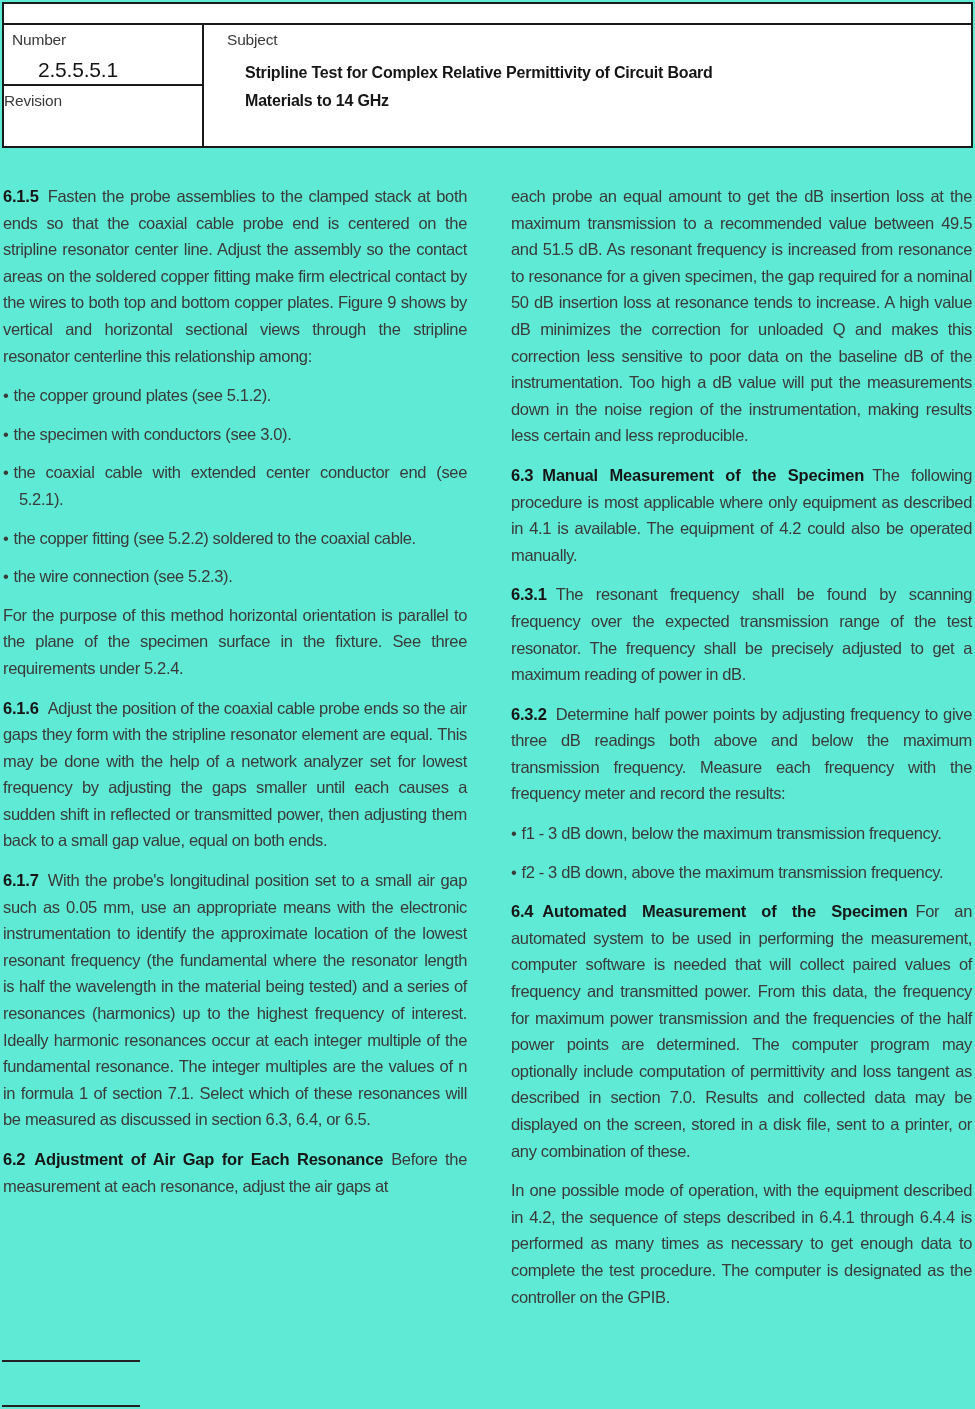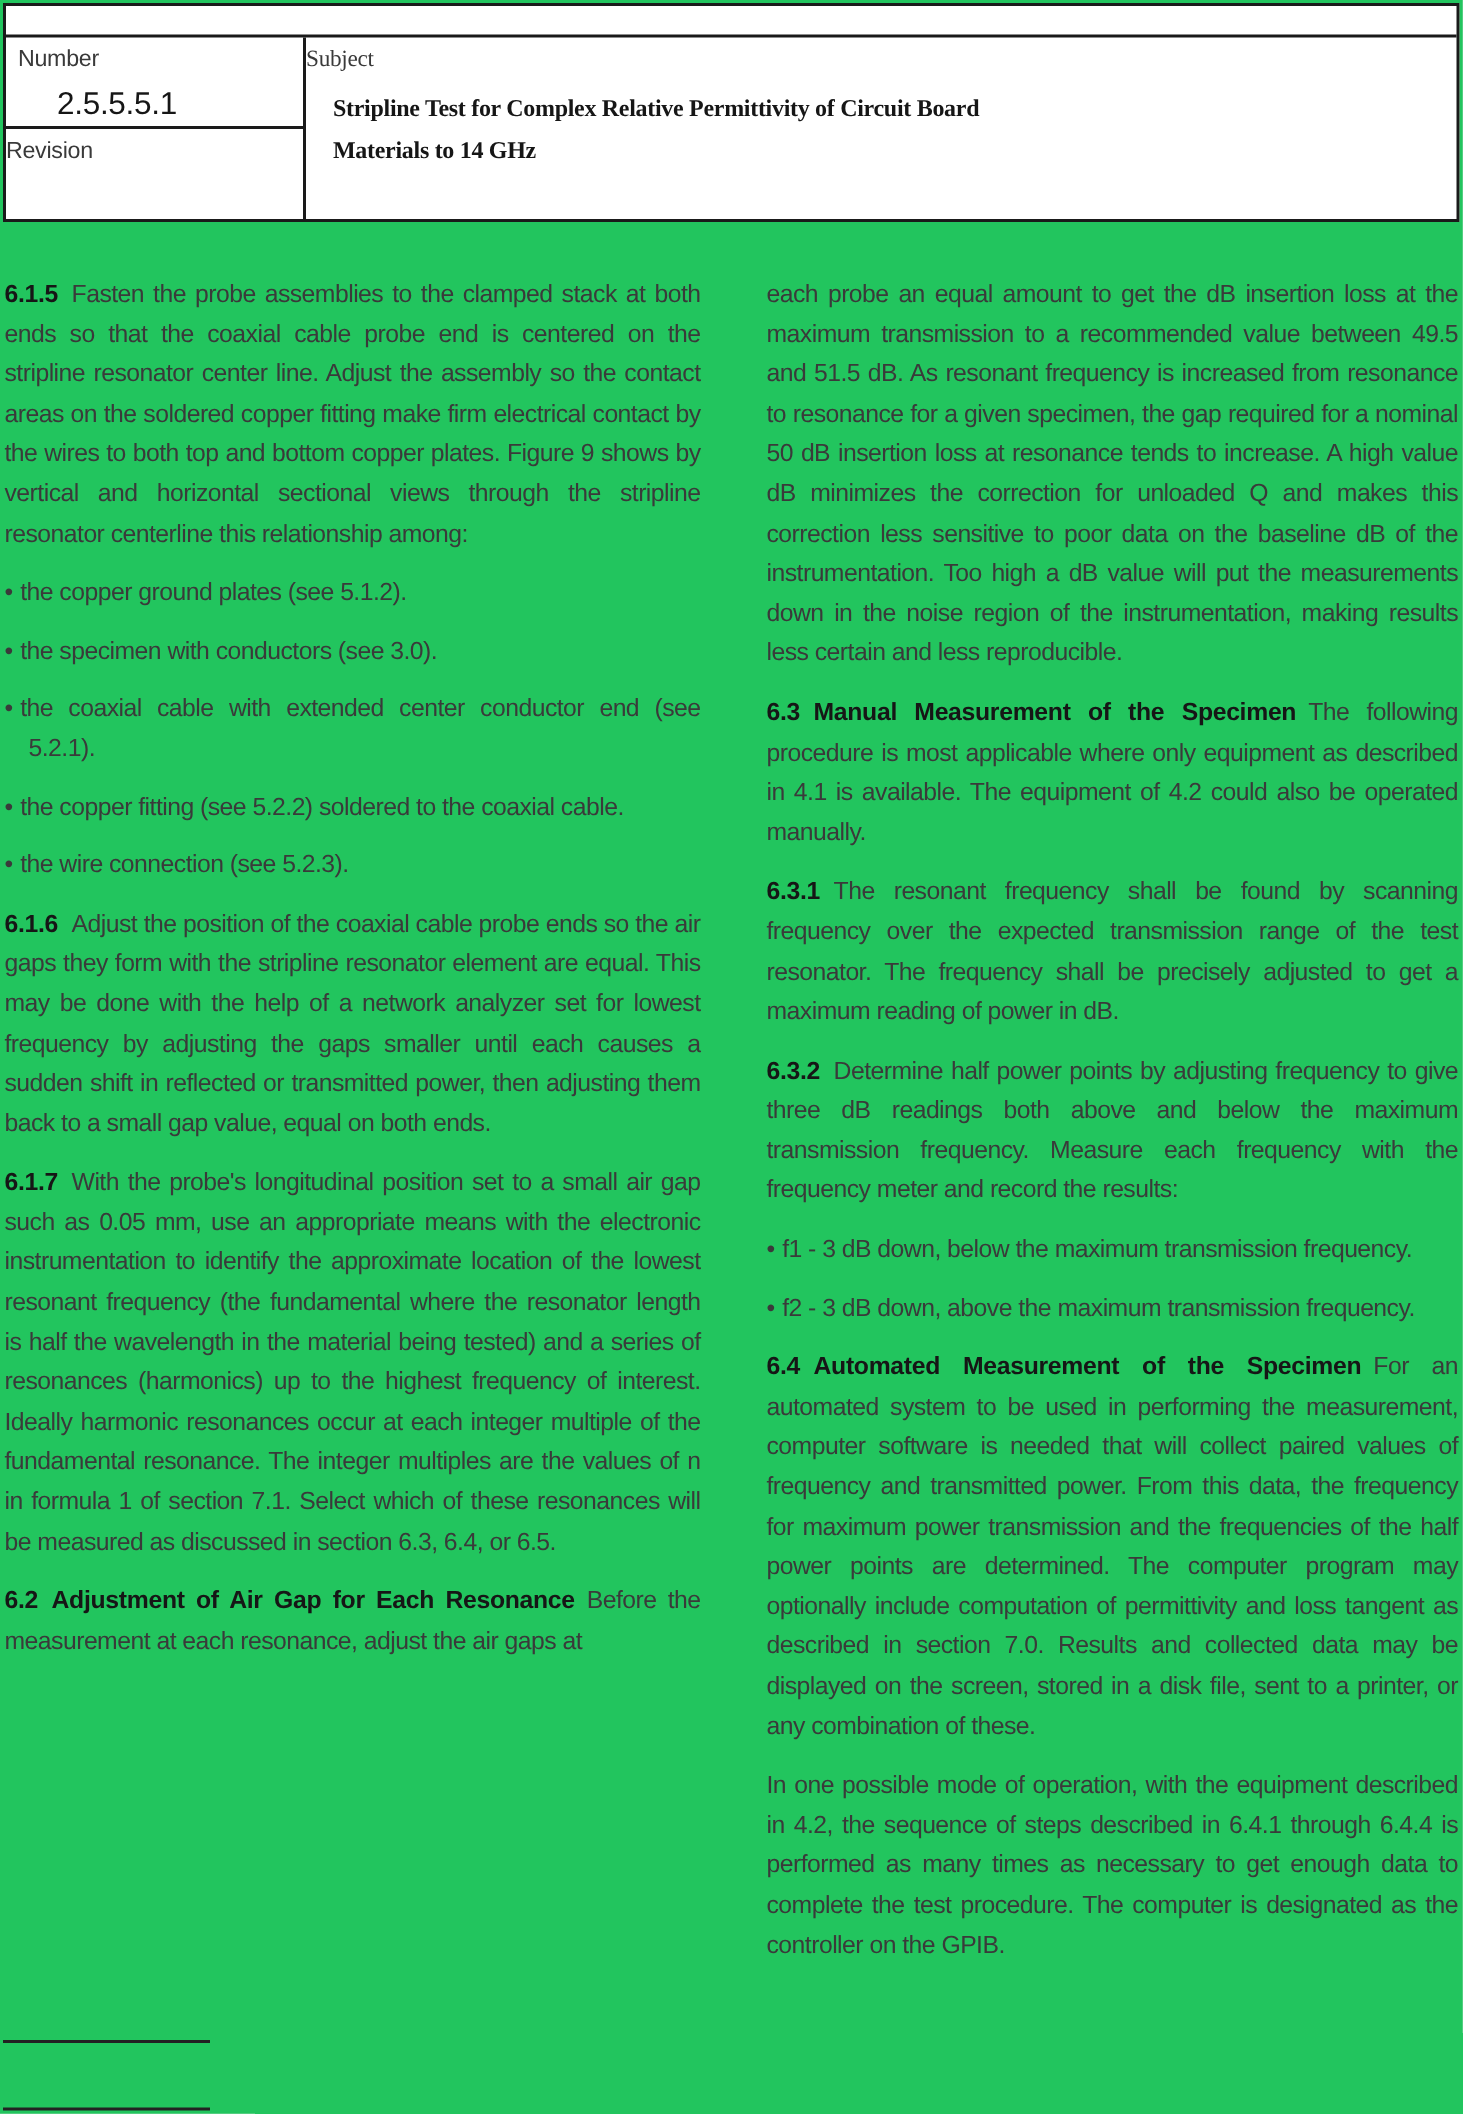--- a/index.html
+++ b/index.html
@@ -2,21 +2,21 @@
 <html><head>
 <meta charset="utf-8">
 <style>
   html, body { margin: 0; padding: 0; }
   body { background: #e8e8e8; }
   .page {
     position: relative;
     width: 975px;
     height: 1409px;
     margin: 0 auto;
-    background: #22c55e;
+    background: #5eead4;
     overflow: hidden;
     font-family: "Liberation Sans", "DejaVu Sans", sans-serif;
     color: #3a3a3a;
   }
 
   
   .hdr-table {
     position: absolute;
     left: 2px; top: 2px; right: 2px;
     border: 2px solid #1a1a1a;
@@ -33,21 +33,21 @@
     box-sizing: border-box;
     display: flex; flex-direction: column;
   }
   .hdr-number-cell {
     height: 61px;
     border-bottom: 2px solid #1a1a1a;
     box-sizing: border-box;
     padding: 6px 8px;
   }
   .hdr-revision-cell { flex: 1; padding: 6px 0; }
-  .hdr-col-subject { flex: 1; padding: 6px 0; font-family: Liberation Serif, serif; }
+  .hdr-col-subject { flex: 1; padding: 6px 23px; }
   .hdr-col-date {
     width: 200px;
     border-left: 2px solid #1a1a1a;
     box-sizing: border-box;
     padding: 6px 12px;
   }
   .hdr-label { font-size: 15.5px; color: #3a3a3a; letter-spacing: -0.2px; }
   .hdr-value {
     font-size: 21px; font-weight: normal; color: #161616;
     margin-top: 9px; padding-left: 26px; letter-spacing: -0.2px;
@@ -133,20 +133,21 @@
     <div class="col col-left">
 
       <p class="para"><b class="sec-num">6.1.5</b><span>Fasten the probe assemblies to the clamped stack at both ends so that the coaxial cable probe end is centered on the stripline resonator center line. Adjust the assembly so the contact areas on the soldered copper fitting make firm electrical contact by the wires to both top and bottom copper plates. Figure 9 shows by vertical and horizontal sectional views through the stripline resonator centerline this relationship among:</span></p>
 
       <div class="bullet gap-before"><span class="dot">•</span><span>the copper ground plates (see 5.1.2).</span></div>
       <div class="bullet"><span class="dot">•</span><span>the specimen with conductors (see 3.0).</span></div>
       <div class="bullet"><span class="dot">•</span><span>the coaxial cable with extended center conductor end (see 5.2.1).</span></div>
       <div class="bullet"><span class="dot">•</span><span>the copper fitting (see 5.2.2) soldered to the coaxial cable.</span></div>
       <div class="bullet"><span class="dot">•</span><span>the wire connection (see 5.2.3).</span></div>
 
+      <p class="para">For the purpose of this method horizontal orientation is parallel to the plane of the specimen surface in the fixture. See three requirements under 5.2.4.</p>
 
       <p class="para gap-before"><b class="sec-num">6.1.6</b><span>Adjust the position of the coaxial cable probe ends so the air gaps they form with the stripline resonator element are equal. This may be done with the help of a network analyzer set for lowest frequency by adjusting the gaps smaller until each causes a sudden shift in reflected or transmitted power, then adjusting them back to a small gap value, equal on both ends.</span></p>
 
       <p class="para gap-before"><b class="sec-num">6.1.7</b><span>With the probe's longitudinal position set to a small air gap such as 0.05 mm, use an appropriate means with the electronic instrumentation to identify the approximate location of the lowest resonant frequency (the fundamental where the resonator length is half the wavelength in the material being tested) and a series of resonances (harmonics) up to the highest frequency of interest. Ideally harmonic resonances occur at each integer multiple of the fundamental resonance. The integer multiples are the values of n in formula 1 of section 7.1. Select which of these resonances will be measured as discussed in section 6.3, 6.4, or 6.5.</span></p>
 
       <p class="para gap-before"><b class="sec-num">6.2</b><b class="sec-title">Adjustment of Air Gap for Each Resonance</b><span>Before the measurement at each resonance, adjust the air gaps at</span></p>
     </div>
 
     <div class="col col-right">
       <p class="para">each probe an equal amount to get the dB insertion loss at the maximum transmission to a recommended value between 49.5 and 51.5 dB. As resonant frequency is increased from resonance to resonance for a given specimen, the gap required for a nominal 50 dB insertion loss at resonance tends to increase. A high value dB minimizes the correction for unloaded Q and makes this correction less sensitive to poor data on the baseline dB of the instrumentation. Too high a dB value will put the measurements down in the noise region of the instrumentation, making results less certain and less reproducible.</p>

